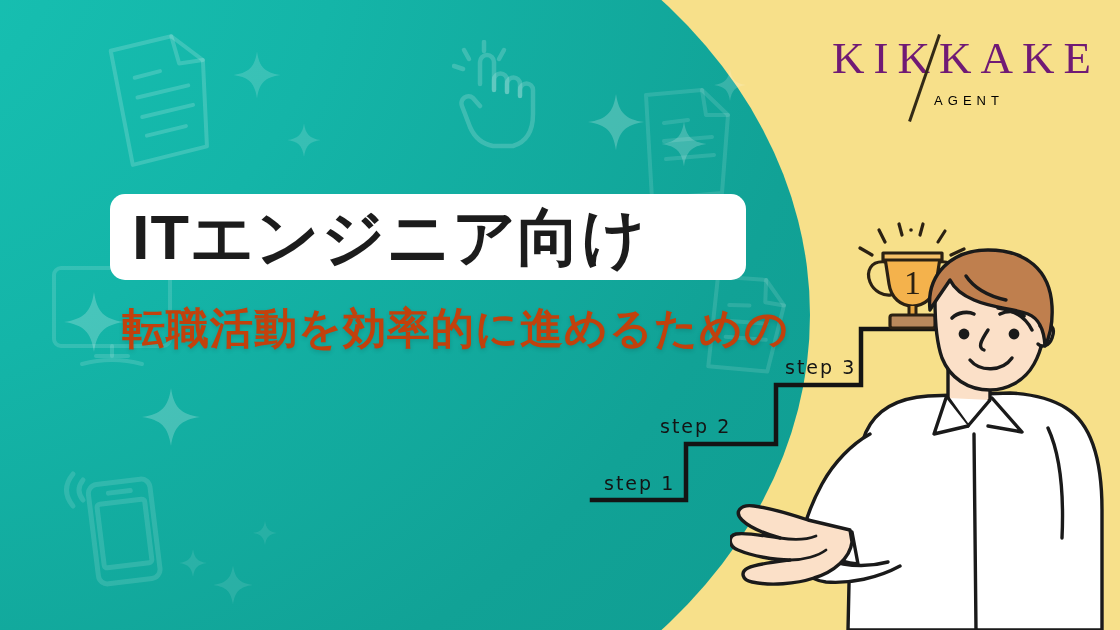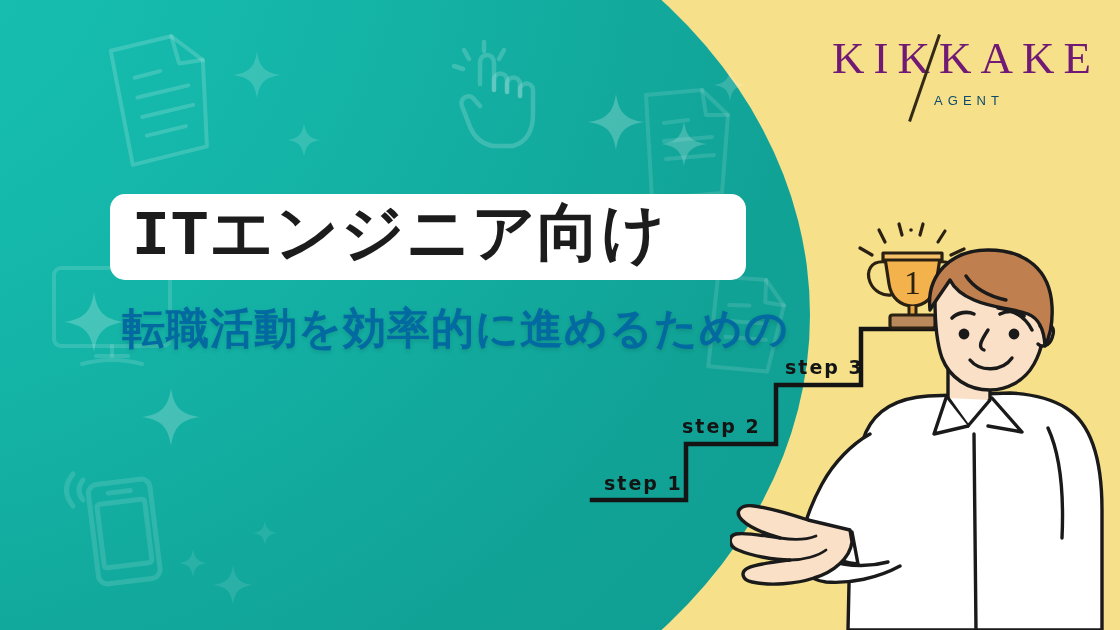--- a/index.html
+++ b/index.html
@@ -44,21 +44,21 @@
     color:#701a75;
     font-weight:400;
     text-align:center;
     line-height:1;
     padding-left:6px;
   }
   .logo-sub {
     font-family:"Liberation Sans", sans-serif;
     font-size:13px;
     letter-spacing:5px;
-    color:#0c4a6e;
+    color:#000000;
     text-align:center;
     margin-top:12px;
     padding-left:36px;
   }
   .logo-slash {
     position:absolute;
     left:97px; top:-4px;
     width:3px; height:92px;
     background:#332a17;
     transform:rotate(19deg);
@@ -69,58 +69,58 @@
   .title-box {
     position:absolute;
     left:110px; top:194px;
     width:636px; height:86px;
     background:#ffffff;
     border-radius:15px;
     display:flex; align-items:center;
     padding-left:22px;
   }
   .title-text {
-    font-family:Liberation Mono, monospace;
+    font-family:Liberation Sans, sans-serif;
     font-weight:bold;
     font-size:63px;
     line-height:1;
     color:#1c1c1c;
     letter-spacing:1px;
     white-space:nowrap;
   }
 
   .subtitle {
     position:absolute;
     left:122px; top:300px;
     width:700px;
   }
   .subtitle-line {
     font-family:"DejaVu Sans", sans-serif;
     font-weight:bold;
     font-size:43px;
     line-height:1.32;
-    color:#0369a1;
+    color:#c2410c;
     letter-spacing:1px;
     white-space:nowrap;
     text-shadow:0 2px 4px rgba(0,0,0,0.13);
   }
 
   
   .stairs { position:absolute; left:0; top:0; }
   .step-label {
     position:absolute;
     font-family:"DejaVu Sans", sans-serif;
-    font-weight:bold;
+    font-weight:normal;
     font-size:19px;
     color:#141414;
     letter-spacing:2px;
     white-space:nowrap;
   }
   #step1-label { left:604px; top:472px; }
-  #step2-label { left:682px; top:415px; }
+  #step2-label { left:660px; top:415px; }
   #step3-label { left:785px; top:356px; }
 
   
   .art { position:absolute; }
 </style>
 </head>
 <body>
 
 <div id="canvas">
 

